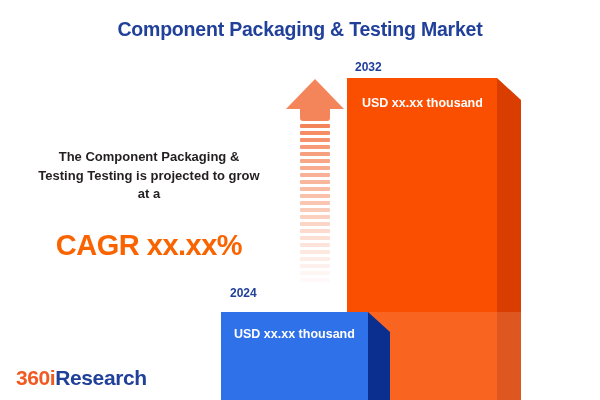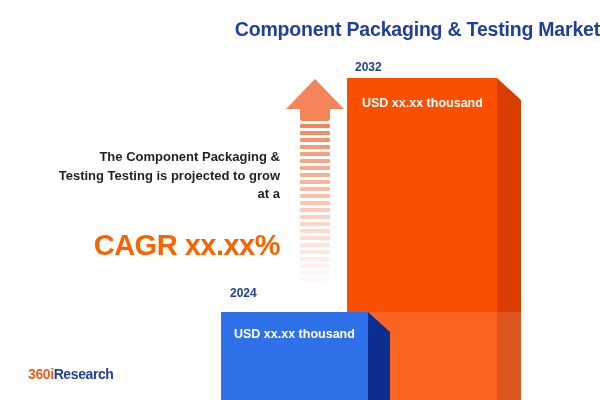--- a/index.html
+++ b/index.html
@@ -17,56 +17,56 @@
     background: #ffffff;
     overflow: hidden;
   }
 
   
   .title {
     position: absolute;
     top: 18px;
     left: 0;
     width: 600px;
-    text-align: right;
+    text-align: center;
     font-size: 19.5px;
     font-weight: bold;
     color: #21409A;
     letter-spacing: -0.2px;
   }
 
   
   .statement {
     position: absolute;
     left: 18px;
     top: 148px;
     width: 262px;
-    text-align: right;
+    text-align: center;
   }
   .statement-line {
     font-size: 13px;
     font-weight: bold;
     color: #231f20;
     line-height: 18.5px;
   }
   .cagr {
     margin-top: 24px;
     font-size: 29px;
     font-weight: bold;
     color: #FA6400;
     line-height: 34px;
     letter-spacing: -0.5px;
   }
 
   
   .logo {
     position: absolute;
-    left: 28px;
+    left: 16px;
     top: 366px;
-    font-size: 14px;
+    font-size: 21px;
     font-weight: bold;
     letter-spacing: -0.4px;
   }
   .logo .logo-360i { color: #F15A22; }
   .logo .logo-research { color: #21409A; }
 
   
   .arrow {
     position: absolute;
     left: 286px;

